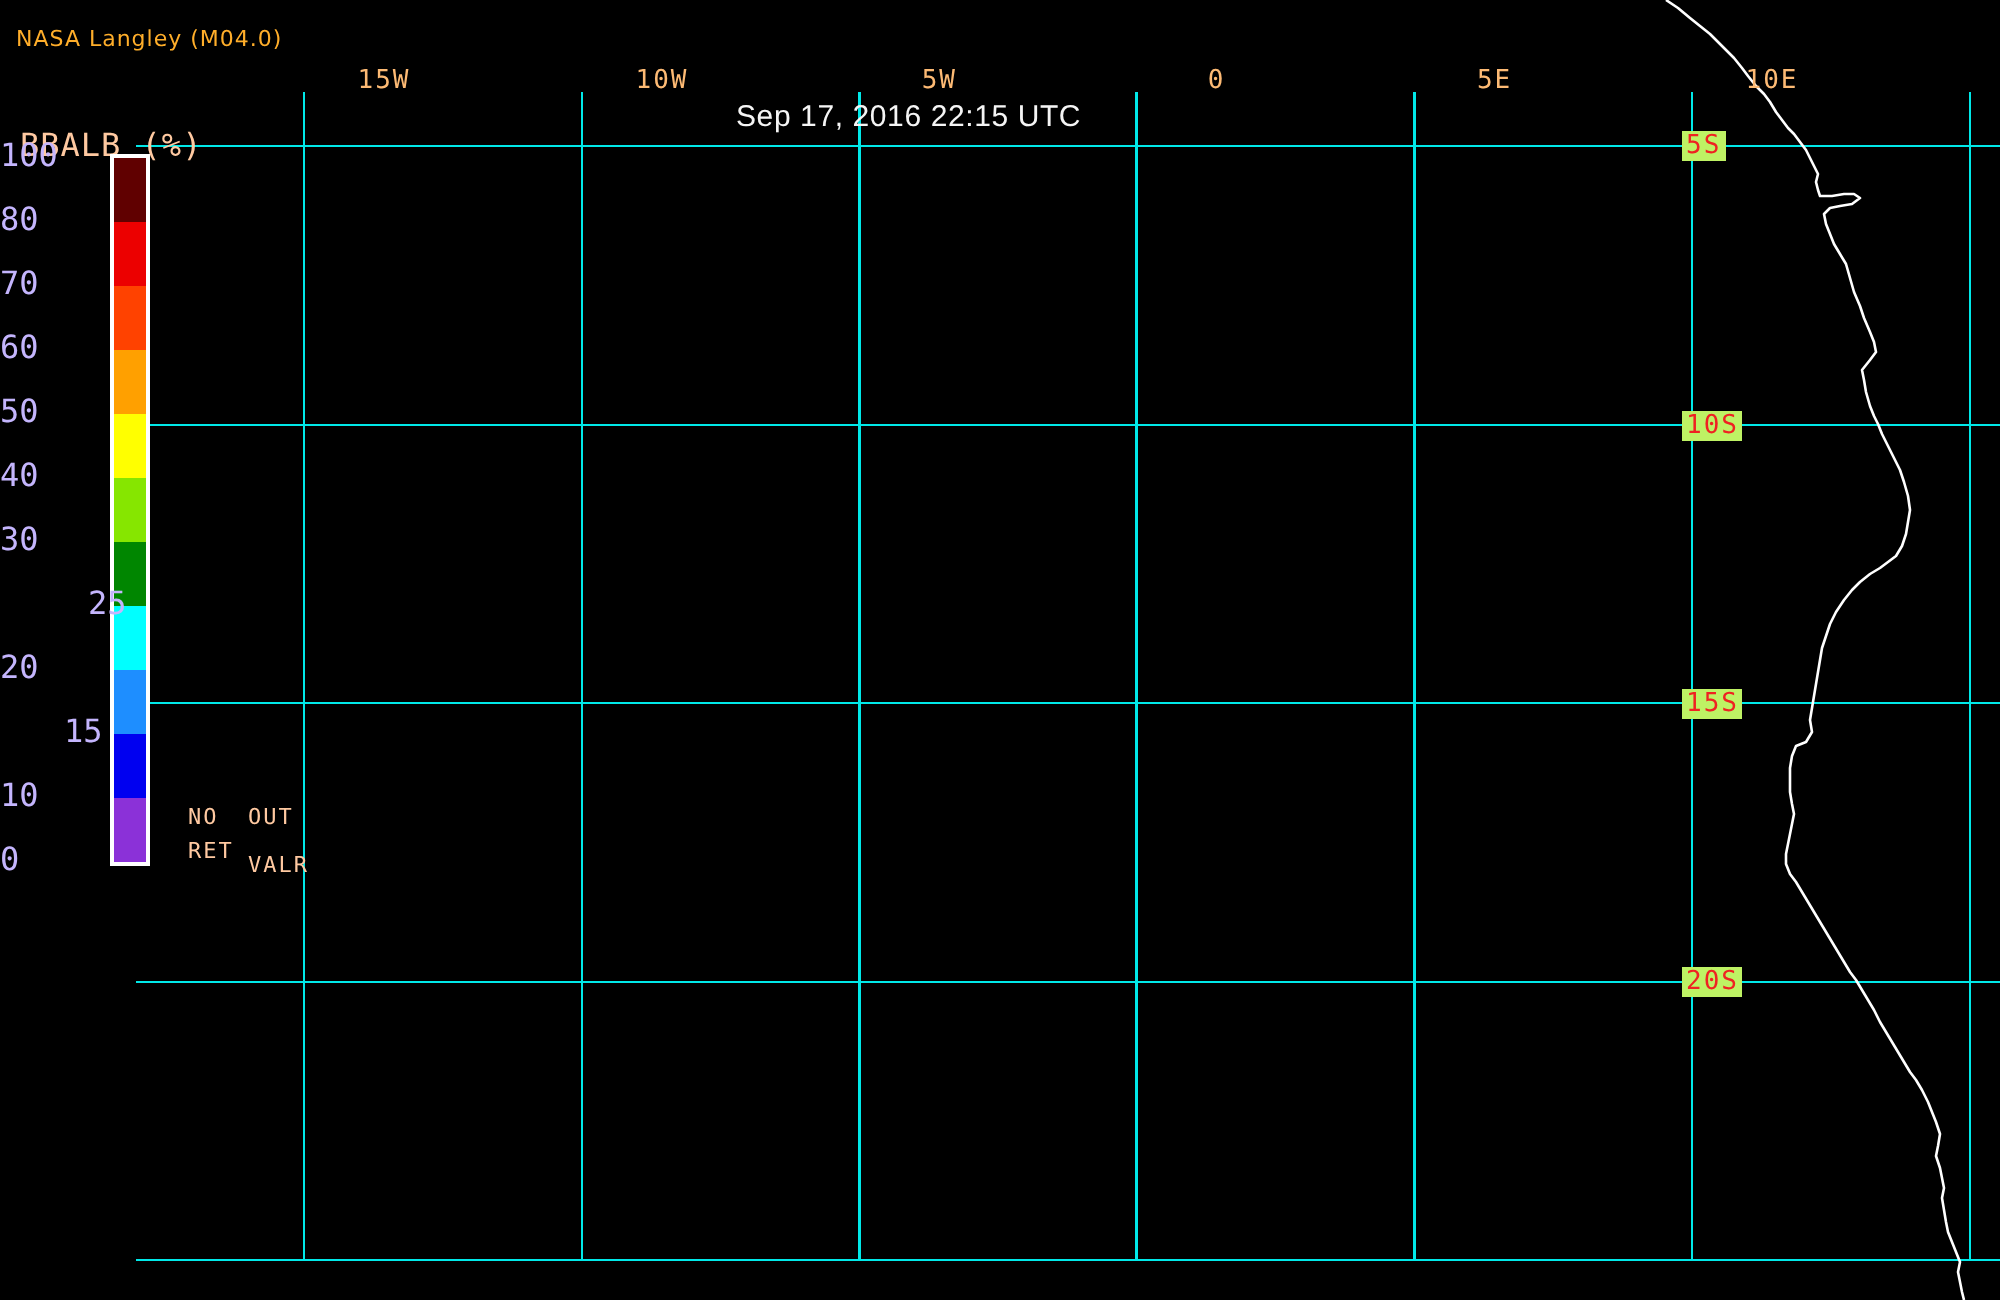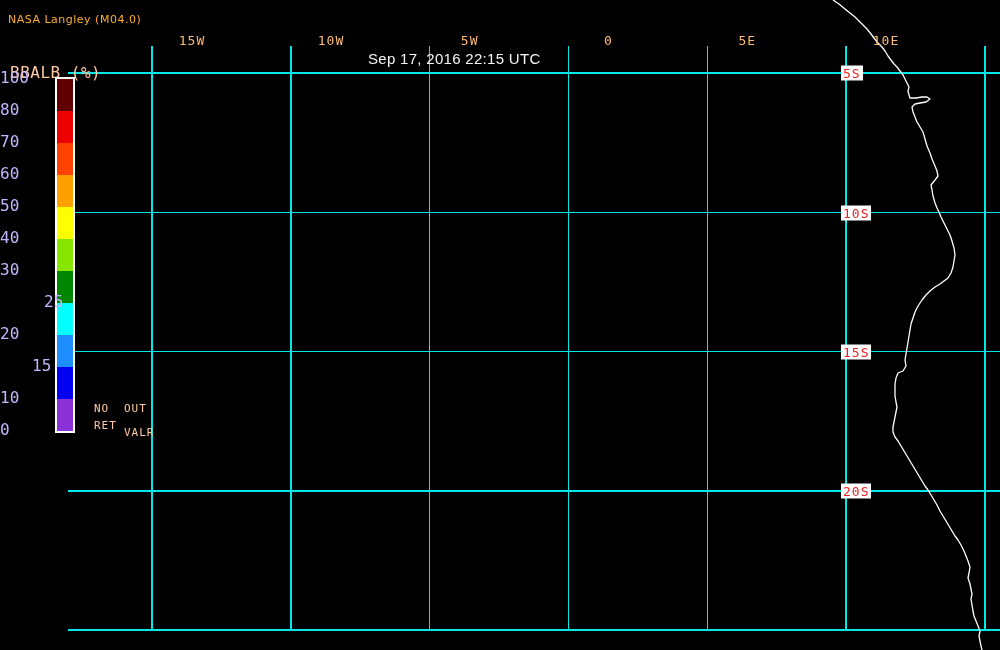--- a/index.html
+++ b/index.html
@@ -8,21 +8,21 @@
   #plot{position:absolute;left:0;top:0;}
   .src-label{position:absolute;left:8px;top:13px;font-size:11px;
              font-family:"DejaVu Sans",sans-serif;color:#FFAE2A;letter-spacing:.5px;}
   .title{position:absolute;left:383px;top:2px;font-size:17px;letter-spacing:1px;
          font-family:"Liberation Sans",sans-serif;color:#F5F5F5;font-weight:400;}
   .subtitle{position:absolute;left:368px;top:21px;font-size:15px;letter-spacing:.3px;
             font-family:"Liberation Sans",sans-serif;color:#F5F5F5;margin-top:29px;}
   .lon-label{position:absolute;top:33px;transform:translateX(-50%);font-size:13px;
              color:#fdba74;letter-spacing:1px;margin-left:40px;}
   .lat-label{position:absolute;left:841px;transform:translateY(-50%);font-size:13px;
-             color:#EF2222;letter-spacing:1px;background:#ffffff;padding:0 2px;text-align:right;}
+             color:#EF2222;letter-spacing:1px;background:#bef264;padding:0 2px;text-align:right;}
   .cb-title{position:absolute;left:10px;top:63px;font-size:16px;color:#FFC9A1;letter-spacing:.5px;}
   #colorbar{position:absolute;left:55px;top:77px;border:2px solid #FFF;width:16px;height:352px;}
   .cb-seg{width:16px;height:32px;}
   .cb-tick{position:absolute;left:0;width:52px;text-align:left;font-size:16px;
            color:#c4b5fd;line-height:16px;}
   .flag{position:absolute;font-size:11px;color:#FFC9A1;letter-spacing:1px;line-height:12px;}
   .footer{position:absolute;left:248px;top:635px;font-size:13px;color:#EFEFEF;
           letter-spacing:3.1px;white-space:pre;}
 </style>
 </head>

